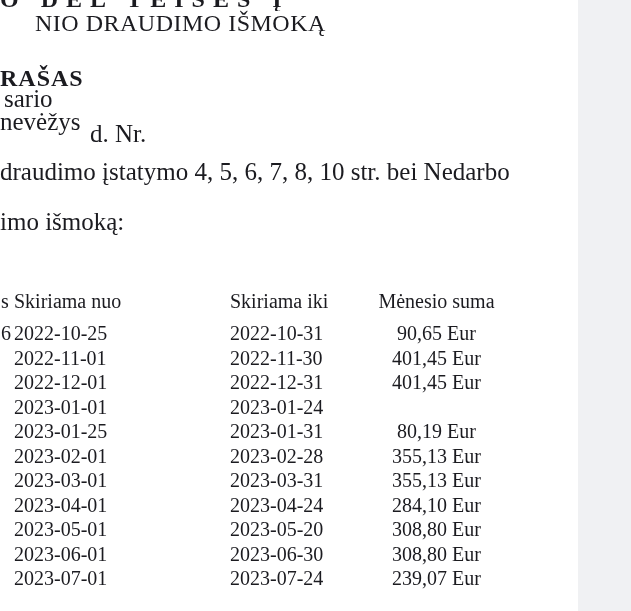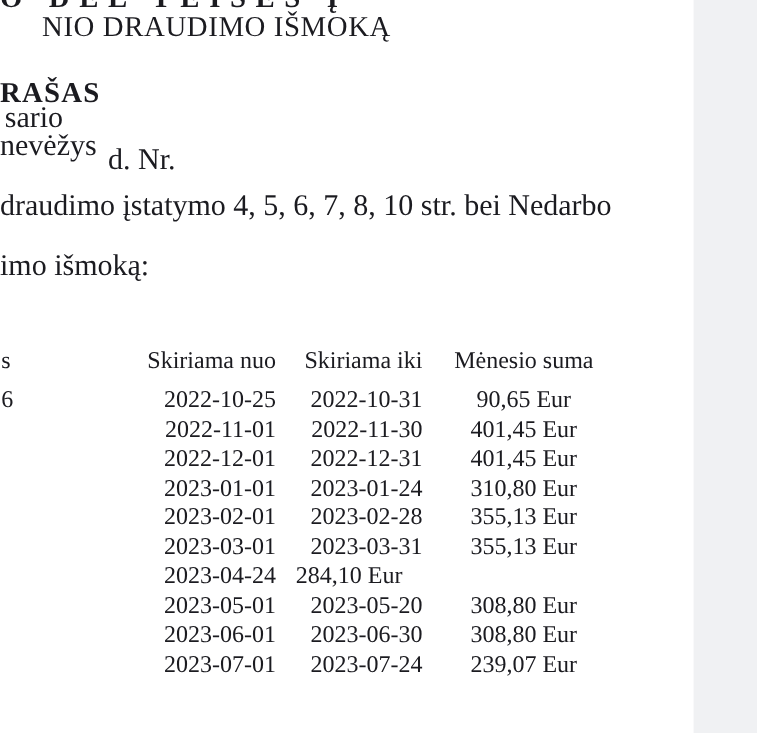--- a/index.html
+++ b/index.html
@@ -24,21 +24,21 @@
   .meta1{position:absolute;top:86px;left:0;width:520px;height:25px;}
   .meta1 .m-left{position:absolute;left:4px;top:0;}
   .meta1 .m-right{position:absolute;left:90px;top:0;margin-top:35px;}
   .meta2{position:absolute;top:109px;left:0;}
   .legal{position:absolute;top:159px;left:0;}
   .intro{position:absolute;top:209px;left:0;}
 
   
   .trow{display:grid;grid-template-columns:14px 216px 122px 169px;width:521px;}
   .c1{text-align:left;padding-left:1px;}
-  .c2,.c3{text-align:right;}
+  .c2,.c3{text-align:left;}
   .c4{text-align:center;}
   .thead{position:absolute;top:289px;left:0;font-size:20px;line-height:25px;}
   .tbody{position:absolute;top:321px;left:0;}
   .tbody .trow{height:24.5px;font-size:20px;line-height:24.5px;}
 </style>
 </head>
 <body>
 
 <div class="canvas">
   <div class="doc">
@@ -81,36 +81,42 @@
       <div class="trow">
         <span class="c1"></span>
         <span class="c2">2022-12-01</span>
         <span class="c3">2022-12-31</span>
         <span class="c4">401,45 Eur</span>
       </div>
       <div class="trow">
         <span class="c1"></span>
         <span class="c2">2023-01-01</span>
         <span class="c3">2023-01-24</span>
-        <span class="c4">310,80 Eur</span>
+      </div>
+      <div class="trow">
+        <span class="c1"></span>
+        <span class="c2">2023-01-25</span>
+        <span class="c3">2023-01-31</span>
+        <span class="c4">80,19 Eur</span>
       </div>
       <div class="trow">
         <span class="c1"></span>
         <span class="c2">2023-02-01</span>
         <span class="c3">2023-02-28</span>
         <span class="c4">355,13 Eur</span>
       </div>
       <div class="trow">
         <span class="c1"></span>
         <span class="c2">2023-03-01</span>
         <span class="c3">2023-03-31</span>
         <span class="c4">355,13 Eur</span>
       </div>
       <div class="trow">
         <span class="c1"></span>
+        <span class="c2">2023-04-01</span>
         <span class="c3">2023-04-24</span>
         <span class="c4">284,10 Eur</span>
       </div>
       <div class="trow">
         <span class="c1"></span>
         <span class="c2">2023-05-01</span>
         <span class="c3">2023-05-20</span>
         <span class="c4">308,80 Eur</span>
       </div>
       <div class="trow">

